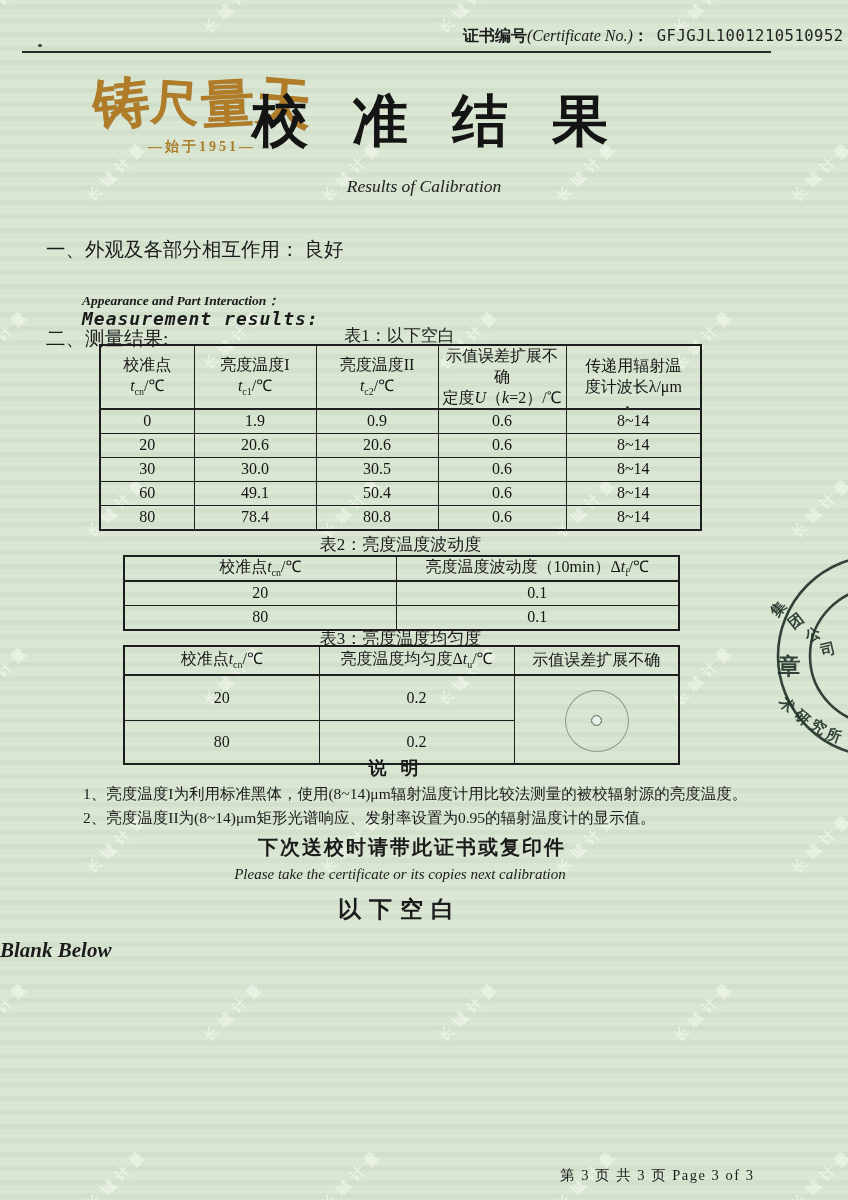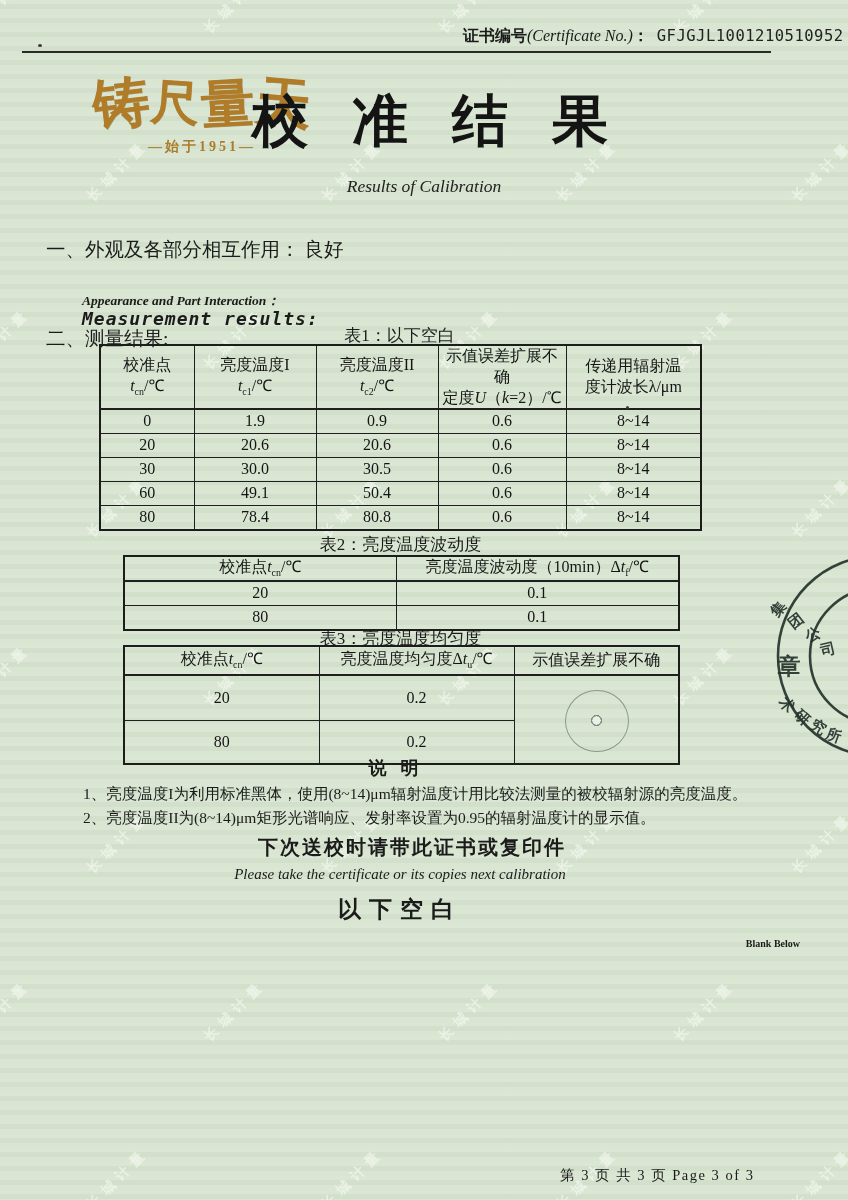--- a/index.html
+++ b/index.html
@@ -98,22 +98,22 @@
     font-size:18px; letter-spacing:14px; font-weight:bold;}
   .note{position:absolute; left:83px; width:710px; font-size:15.5px; white-space:nowrap;}
   .note1{top:784px;} .note2{top:808px;}
   
   .rem-zh{position:absolute; left:12px; width:800px; top:834px; text-align:center;
     font-size:20px; font-weight:bold; letter-spacing:2px;}
   .rem-en{position:absolute; left:0; width:800px; top:866px; text-align:center;
     font-style:italic; font-size:15px;}
   .blank-zh{position:absolute; left:0; width:800px; top:894px; text-align:center;
     font-size:23px; font-weight:bold; letter-spacing:8px;}
-  .blank-en{position:absolute; left:0; width:800px; top:938px; text-align:right;
-    font-weight:bold; font-size:10px;}
+  .blank-en{position:absolute; left:0; width:800px; top:938px; text-align:left;
+    font-style:italic; font-weight:bold; font-size:21px;}
   
   .footer{position:absolute; left:560px; top:1166px; font-size:14.5px; letter-spacing:1.5px; white-space:nowrap;}
   
   .stamp{position:absolute; left:736px; top:558px; width:112px; height:212px; z-index:3;}
   .stamp text{font-family:"Liberation Serif", serif; font-weight:bold;}
   
   .speck{position:absolute; background:#3a3a3a; border-radius:50%; z-index:2;}
   .speck1{left:38px; top:44px; width:4px; height:3px;}
   .speck2{left:626px; top:406px; width:3px; height:3px;}
 </style>

